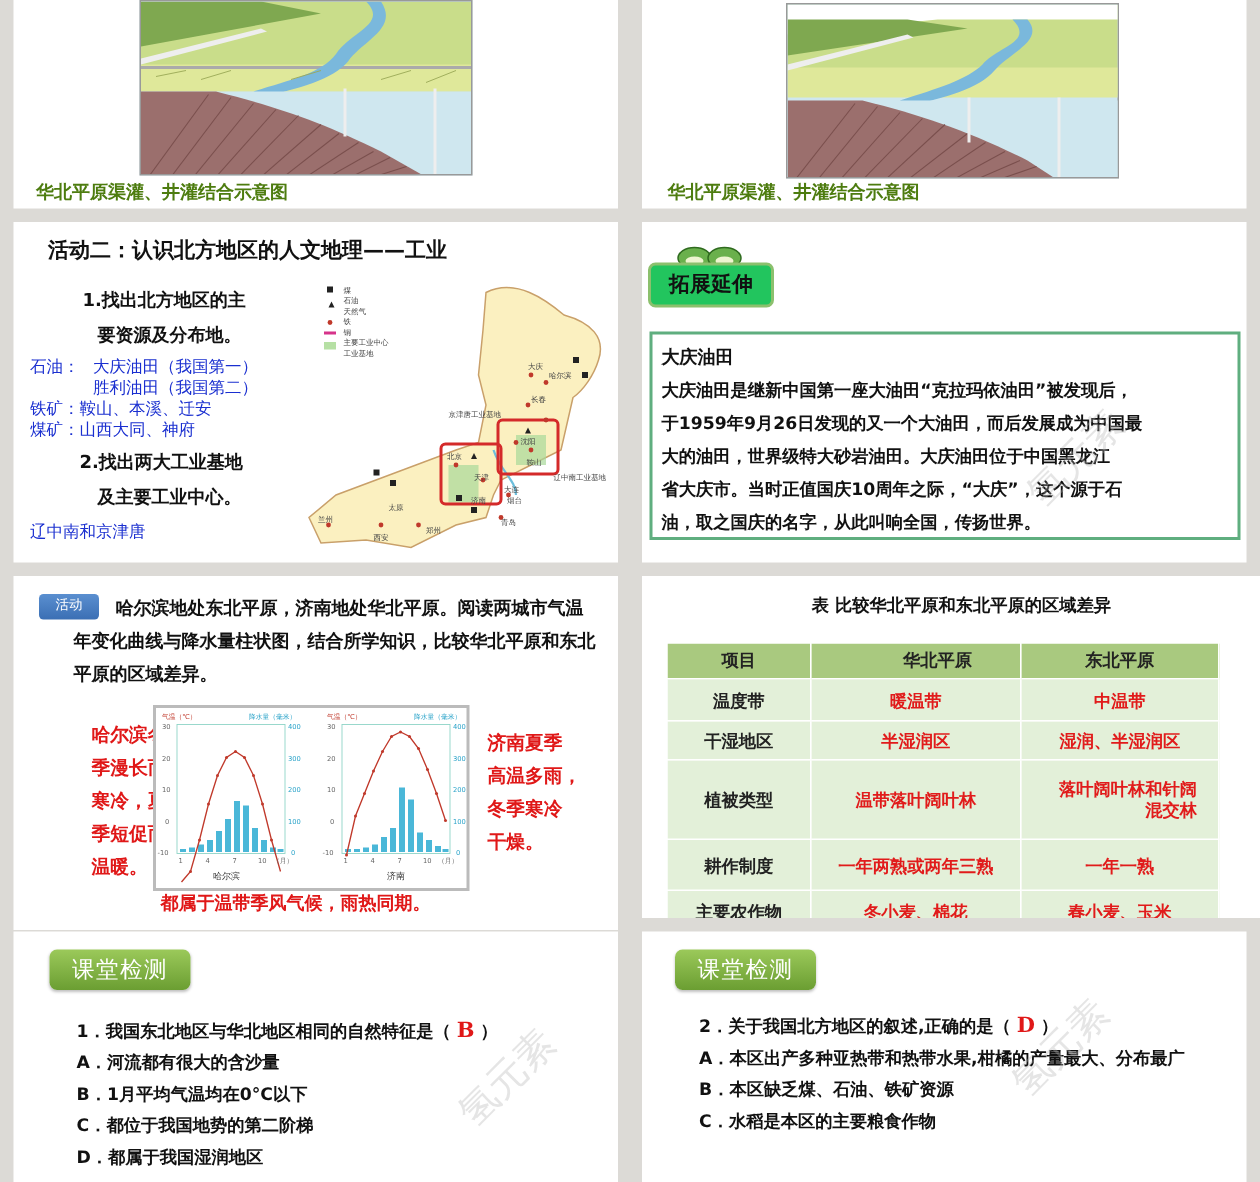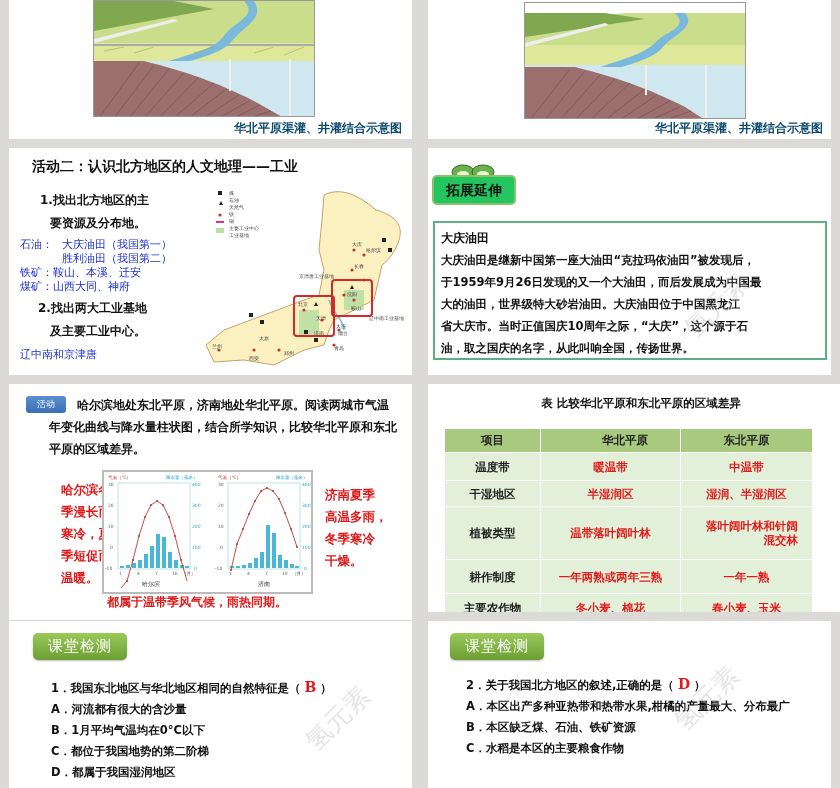--- a/index.html
+++ b/index.html
@@ -13,27 +13,27 @@
   .s5 { left: 9px; top: 384px; width: 403px; height: 236px; }
   .s6 { left: 428px; top: 384px; width: 426px; height: 228px; }
   .s7 { left: 9px; top: 621px; width: 403px; height: 167px; }
   .s8 { left: 428px; top: 621px; width: 403px; height: 167px; }
 
   
   .diagram { position: absolute; width: 222px; height: 117px; border: 1px solid #999; background: #cfe7ef; overflow: hidden; }
   .s1 .diagram { left: 84px; top: 0; }
   .s2 .diagram { left: 96px; top: 2px; }
   .diagram svg { display: block; }
-  .caption { position: absolute; top: 120px; width: 100%; text-align: right; font-weight: bold; font-size: 12px; color: #0c4a6e; padding-left: 25px; }
+  .caption { position: absolute; top: 120px; width: 100%; text-align: left; font-weight: bold; font-size: 12px; color: #4d7c0f; padding-left: 25px; }
   .s1 .caption { left: -10px; }
   .s2 .caption { left: -8px; }
 
   
   .s3 .title { position: absolute; left: 23px; top: 10px; font-size: 14px; font-weight: bold; color: #111; white-space: nowrap; }
-  .s3 .q { position: absolute; font-size: 12px; font-weight: bold; color: #111; white-space: nowrap; }
+  .s3 .q { position: absolute; font-size: 12px; font-weight: bold; color: #111; white-space: nowrap; margin-left: 15px; }
   .s3 .blue { position: absolute; font-size: 11px; color: #1a2fd0; white-space: nowrap; line-height: 14px; }
   .map-box { position: absolute; left: 195px; top: 22px; width: 205px; height: 200px; }
 
   
   .badge-ext { position: absolute; left: 4px; top: 27px; width: 84px; height: 30px; border: 2px solid #8cc06d; border-radius: 5px; background: #22c55e; font-size: 14px; font-weight: bold; color: #111; text-align: center; line-height: 27px; }
   .frog { position: absolute; left: 22px; top: 14px; width: 46px; height: 18px; }
   .ext-box { position: absolute; left: 5px; top: 73px; width: 394px; height: 139px; border: 2px solid #5fae7f; padding: 4px 6px; text-align: left; font-size: 11.5px; font-weight: bold; color: #111; line-height: 22px; }
   .ext-box .h { font-size: 12px; }
 
   

